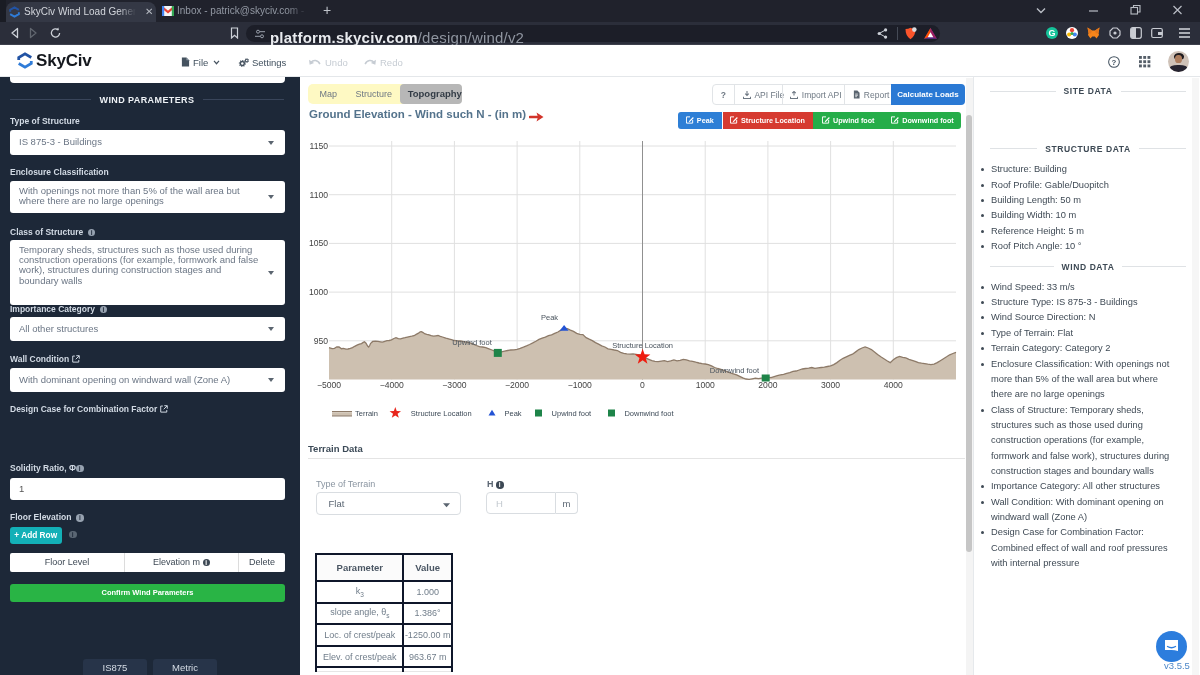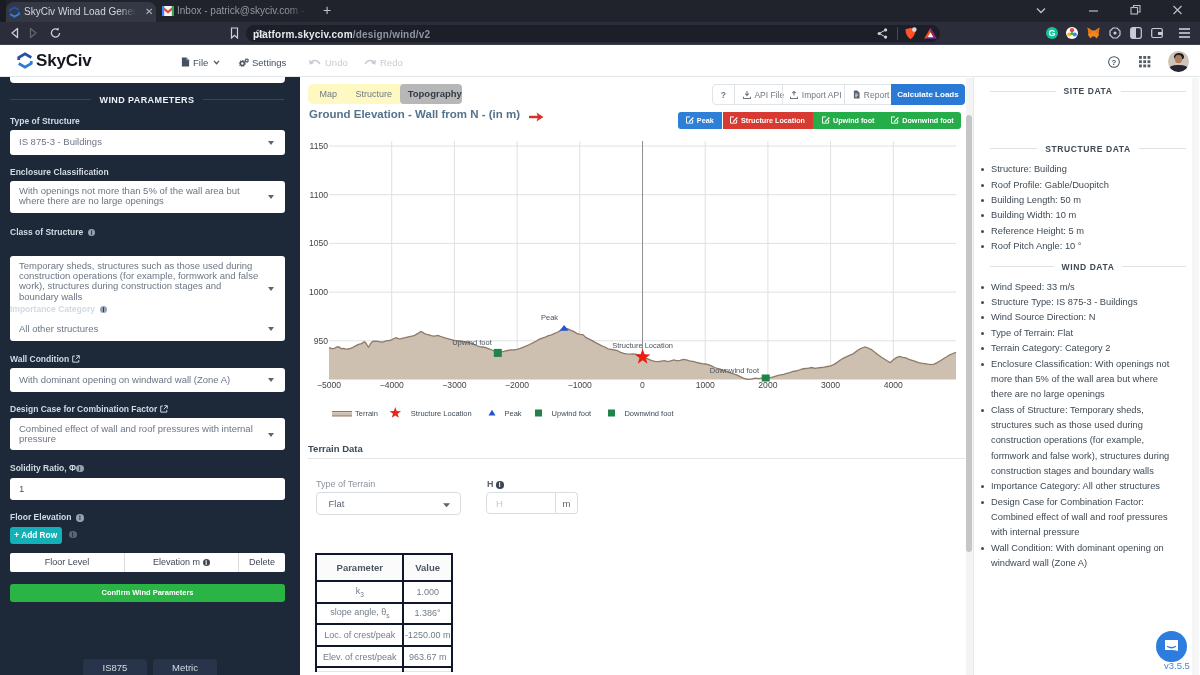--- a/index.html
+++ b/index.html
@@ -7,21 +7,21 @@
 #tabbar{left:0;top:0;width:1200px;height:22px;background:#20222c;}
 #tabbar .lstrip{left:0;top:0;width:6px;height:22px;background:#1a1c24;}
 #tab1{left:6px;top:2px;width:150px;height:20px;background:#343845;border-radius:8px 8px 0 0;}
 #tab1 .ttl{left:18px;top:4px;width:113px;height:13px;font-size:10px;color:#d3d6dc;white-space:nowrap;overflow:hidden;-webkit-mask-image:linear-gradient(90deg,#000 84%,transparent 99%);}
 #tab2ttl{left:177px;top:5px;width:133px;height:13px;font-size:10px;color:#9298a3;white-space:nowrap;overflow:hidden;-webkit-mask-image:linear-gradient(90deg,#000 82%,transparent 98%);}
 .tclose{left:139px;top:4px;font-size:10px;color:#b6bac2;}
 #newtab{left:320px;top:4px;width:14px;height:14px;color:#c0c4cb;font-size:14px;line-height:13px;text-align:center;}
 .wctl{top:4px;height:13px;}
 #toolbar{left:0;top:22px;width:1200px;height:23px;background:#2b2e3a;border-bottom:1px solid #3d404c;}
 #urlbox{left:246px;top:2.5px;width:694px;height:17.5px;background:#1c1e28;border-radius:9px;}
-#urltext{left:7px;top:4px;font-size:10px;color:#e8eaee;letter-spacing:.2px;font-weight:bold;}
+#urltext{left:24px;top:4px;font-size:15px;color:#e8eaee;letter-spacing:.2px;}
 #urltext .path{color:#8f95a0;}
 #apphdr{left:0;top:45px;width:1200px;height:32px;background:#fff;border-bottom:1px solid #e4e7ea;}
 .hmenu{top:12px;font-size:9.5px;color:#41505e;}
 .hmenu.dis{color:#c6ccd3;}
 #sidebar{left:0;top:77px;width:300px;height:598px;background:#1d2838;}
 #sidebar .topbox{left:10px;top:0;width:275px;height:5.5px;background:#fff;border-radius:0 0 4px 4px;}
 .sbhdr{left:10px;top:16.5px;width:274px;height:12px;display:flex;align-items:center;color:#eef2f6;font-size:9px;font-weight:bold;letter-spacing:.4px;white-space:nowrap;}
 .sbhdr:before,.sbhdr:after{content:"";flex:1;height:1px;background:#39455a;}
 .sbhdr:before{margin-right:9px;}
 .sbhdr:after{margin-left:9px;}
@@ -223,33 +223,32 @@
 </div>
 
 <div id="sidebar" class="abs">
  <div class="topbox abs"></div>
  <div class="sbhdr abs">WIND PARAMETERS</div>
  <div class="slbl abs" style="top:38.8px">Type of Structure</div>
  <div class="sbox abs" style="top:53px;height:25px;line-height:24px;padding-top:0;">IS 875-3 - Buildings</div>
  <div class="slbl abs" style="top:90px">Enclosure Classification</div>
  <div class="sbox abs" style="top:103.5px;height:32.5px;">With openings not more than 5% of the wall area but where there are no large openings</div>
  <div class="slbl abs" style="top:149.5px">Class of Structure&nbsp; <span class="info">i</span></div>
- <div class="sbox abs" style="top:162.5px;height:65px;margin-top:16px;">Temporary sheds, structures such as those used during construction operations (for example, formwork and false work), structures during construction stages and boundary walls</div>
+ <div class="sbox abs" style="top:162.5px;height:65px;">Temporary sheds, structures such as those used during construction operations (for example, formwork and false work), structures during construction stages and boundary walls</div>
  <div class="slbl abs" style="top:226.5px">Importance Category&nbsp; <span class="info">i</span></div>
  <div class="sbox abs" style="top:240px;height:23.5px;line-height:23px;padding-top:0;">All other structures</div>
  <div class="slbl abs" style="top:276.5px">Wall Condition <svg style="vertical-align:-1px" width="8" height="8" viewBox="0 0 9 9">
         <path d="M3.2,1.2 h-2.4 v6.8 h6.8 v-2.4" fill="none" stroke="#d2dae4" stroke-width="1.1"></path>
         <path d="M4.8,0.8 h3.4 v3.4 M8,1 L4.2,4.8" fill="none" stroke="#d2dae4" stroke-width="1.1"></path>
       </svg></div>
  <div class="sbox abs" style="top:290.5px;height:24px;line-height:23.5px;padding-top:0;">With dominant opening on windward wall (Zone A)</div>
  <div class="slbl abs" style="top:327px">Design Case for Combination Factor <svg style="vertical-align:-1px" width="8" height="8" viewBox="0 0 9 9">
         <path d="M3.2,1.2 h-2.4 v6.8 h6.8 v-2.4" fill="none" stroke="#d2dae4" stroke-width="1.1"></path>
         <path d="M4.8,0.8 h3.4 v3.4 M8,1 L4.2,4.8" fill="none" stroke="#d2dae4" stroke-width="1.1"></path>
       </svg></div>
- <div class="sbox abs" style="top:341px;height:32px;">Combined effect of wall and roof pressures with internal pressure</div>
  <div class="slbl abs" style="top:385.5px">Solidity Ratio, Φ<span class="info">i</span></div>
  <div class="sbox scaret-none abs" style="top:400.5px;height:22.5px;line-height:22px;padding-top:0;color:#555;">1</div>
  <div class="slbl abs" style="top:435px">Floor Elevation&nbsp; <span class="info">i</span></div>
  <div class="abs" style="left:10px;top:450px;width:51.5px;height:16.5px;background:#13b0b7;border-radius:3px;color:#fff;font-size:8.3px;font-weight:bold;text-align:center;line-height:16.5px;">+ Add Row</div>
  <span class="info abs" style="left:69px;top:453.5px;background:#5a6673;color:#1d2838;">i</span>
  <div class="abs" style="left:10px;top:475.5px;width:275px;height:19.5px;background:#fff;border-radius:2px;font-size:9px;color:#3d4854;line-height:19.5px;text-align:center;">
    <div class="abs" style="left:0;width:114px;">Floor Level</div>
    <div class="abs" style="left:114px;width:115px;border-left:1px solid #dcdcdc;border-right:1px solid #dcdcdc;">Elevation m <span class="info" style="background:#3d4854;color:#fff;">i</span></div>
    <div class="abs" style="left:229px;width:46px;">Delete</div>
  </div>
@@ -274,21 +273,21 @@
    <span class="bi" style="left:77px"><svg style="vertical-align:-1px;margin-right:2px" width="8" height="8" viewBox="0 0 9 9">
           <path d="M4.5,5 v-4.5 M2.5,2.5 L4.5,0.5 L6.5,2.5 M0.5,6.5 v2 h8 v-2" fill="none" stroke="#6e7883" stroke-width="1.2"></path>
         </svg> Import API</span>
    <div class="sep" style="left:131.5px"></div>
    <span class="bi" style="left:140px"><svg style="vertical-align:-1px;margin-right:2px" width="7" height="9" viewBox="0 0 8 10">
           <path d="M1,0.5 h4 l2.5,2.5 v6.5 h-6.5 Z" fill="#5b6570"></path>
           <path d="M2.5,4.5 h3 M2.5,6 h3 M2.5,7.5 h2" stroke="#fff" stroke-width="0.8"></path>
         </svg> Report</span>
  </div>
  <div id="calcbtn" class="abs">Calculate Loads</div>
- <div id="gtitle" class="abs">Ground Elevation - Wall from N - (in m)</div>
+ <div id="gtitle" class="abs">Ground Elevation - Wind such N - (in m)</div>
  <svg class="abs" style="left:229px;top:35px" width="15" height="10" viewBox="0 0 15 10">
       <path d="M1,5 h8" stroke="#d2342a" stroke-width="2.6" stroke-linecap="round"></path>
       <polygon points="7.5,0.6 14.5,5 7.5,9.4 9,5" fill="#d2342a"></polygon>
     </svg>
  <div class="editgrp abs" style="left:377.5px;width:283.5px;">
    <div class="ebtn" style="left:0;width:44.5px;background:#2e7fd6;border-radius:3px 0 0 3px;"><svg style="vertical-align:-1.5px;margin-right:3px" width="8" height="8" viewBox="0 0 9 9">
           <path d="M7.5,4.5 v3.5 h-7 v-7 h4" fill="none" stroke="#fff" stroke-width="1.1"></path>
           <path d="M3.5,5.5 l4.3,-4.3 l1,1 l-4.3,4.3 l-1.4,0.4 Z" fill="#fff"></path>
         </svg>Peak</div>
    <div class="ebtn" style="left:45px;width:90px;background:#d63a30;"><svg style="vertical-align:-1.5px;margin-right:3px" width="8" height="8" viewBox="0 0 9 9">
@@ -415,22 +414,22 @@
  <div class="rphdr abs" style="top:183.5px;">WIND DATA</div>
  <ul class="rplist abs" style="top:202.8px;">
   <li>Wind Speed: 33 m/s</li>
   <li>Structure Type: IS 875-3 - Buildings</li>
   <li>Wind Source Direction: N</li>
   <li>Type of Terrain: Flat</li>
   <li>Terrain Category: Category 2</li>
   <li>Enclosure Classification: With openings not<br>more than 5% of the wall area but where<br>there are no large openings</li>
   <li>Class of Structure: Temporary sheds,<br>structures such as those used during<br>construction operations (for example,<br>formwork and false work), structures during<br>construction stages and boundary walls</li>
   <li>Importance Category: All other structures</li>
+  <li>Wall Condition: With dominant opening on<br>windward wall (Zone A)</li>
   <li>Design Case for Combination Factor:<br>Combined effect of wall and roof pressures<br>with internal pressure</li>
-  <li>Wall Condition: With dominant opening on<br>windward wall (Zone A)</li>
  </ul>
 </div>
 <div id="rsbtrack" class="abs"></div>
 <div class="abs" style="left:1156px;top:631px;width:31px;height:31px;border-radius:50%;background:#2c7ddd;">
  <svg class="abs" style="left:8px;top:8px" width="15" height="15" viewBox="0 0 15 15">
       <path d="M1,1 h13 v11 q-3,-1 -6.5,-1 h-6.5 Z" fill="#fff"></path>
       <path d="M3.5,7.5 q4,2.5 8,0" fill="none" stroke="#2c7ddd" stroke-width="1.3" stroke-linecap="round"></path>
     </svg>
 </div>
 <div class="abs" style="left:1164px;top:660px;width:32px;font-size:9.5px;color:#4d87c8;">v3.5.5</div>

